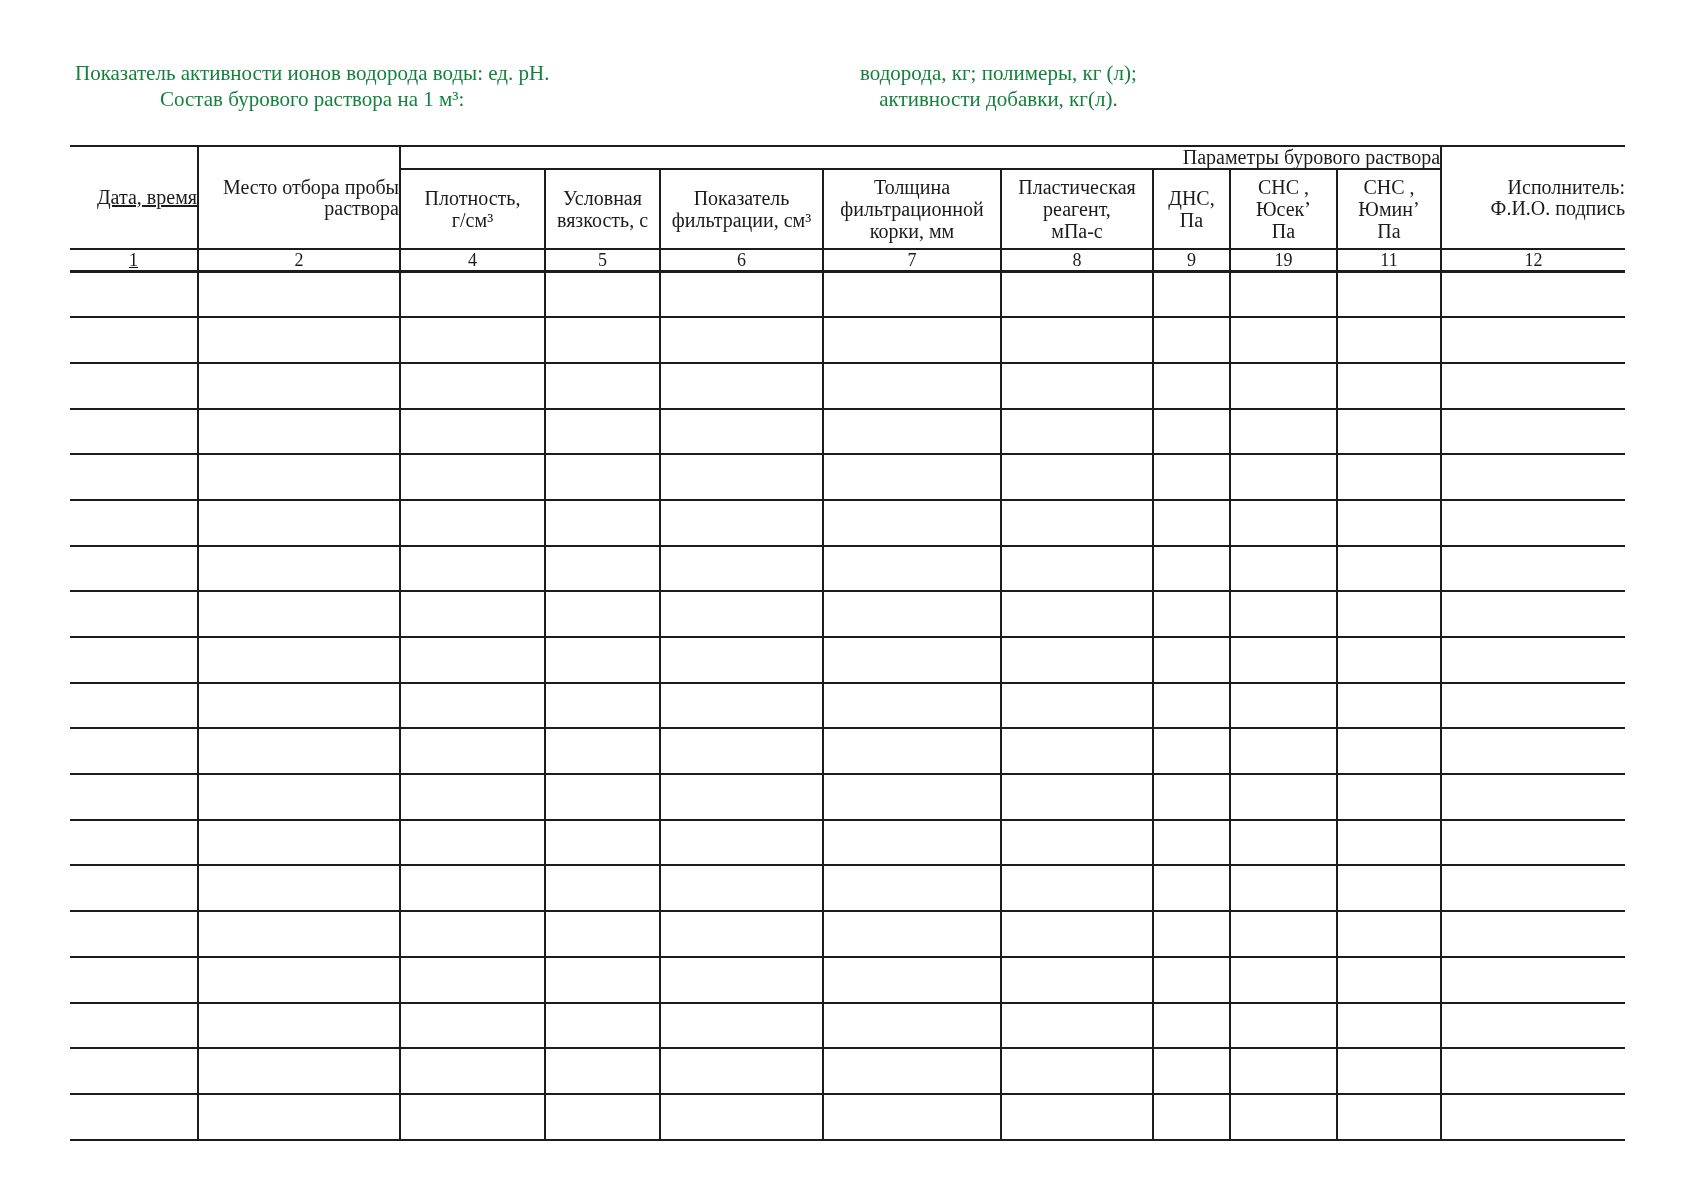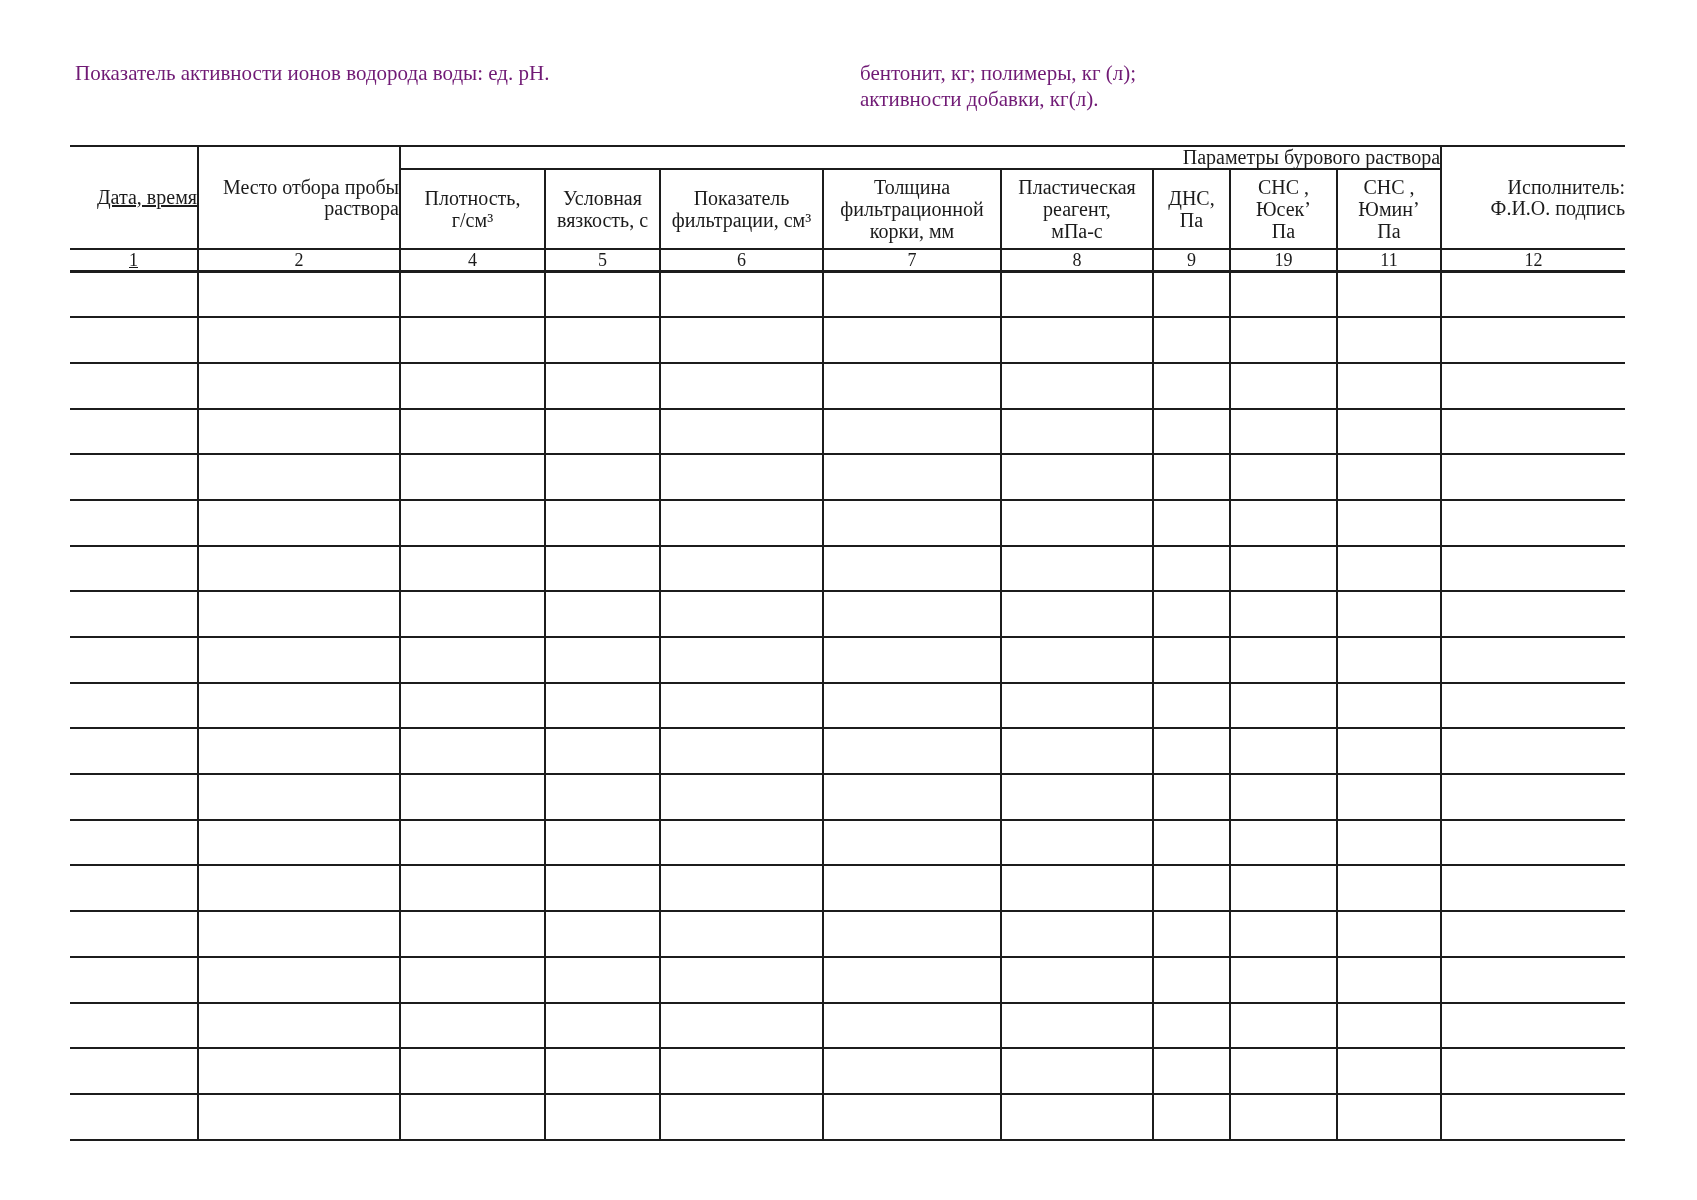--- a/index.html
+++ b/index.html
@@ -13,21 +13,22 @@
     height: 1200px;
     background: #ffffff;
     color: #1b1b1b;
     overflow: hidden;
   }
   .note {
     position: absolute;
     font-size: 21px;
     line-height: 26px;
     white-space: nowrap;
-    color: #701a75;
+    color: #15803d;
+    text-align: center;
   }
   .note-left  { left: 75px;  top: 60px; }
   .note-right { left: 860px; top: 60px; }
 
   table.form-table {
     position: absolute;
     left: 70px;
     top: 145px;
     width: 1555px;
     border-collapse: collapse;
@@ -60,24 +61,25 @@
   .form-table tbody tr { height: 45.7px; }
   .hl { display: block; }
 </style>
 </head>
 <body>
 
 <div class="page">
 
   <div class="note note-left">
     <div>Показатель активности ионов водорода воды: ед. рН.</div>
+    <div>Состав бурового раствора на 1 м³:</div>
   </div>
 
   <div class="note note-right">
-    <div>бентонит, кг; полимеры, кг (л);</div>
+    <div>водорода, кг; полимеры, кг (л);</div>
     <div>активности добавки, кг(л).</div>
   </div>
 
   <table class="form-table">
     <colgroup>
       <col style="width:128px">
         <col style="width:202px">
         <col style="width:145px">
       <col style="width:115px">
         <col style="width:163px">

